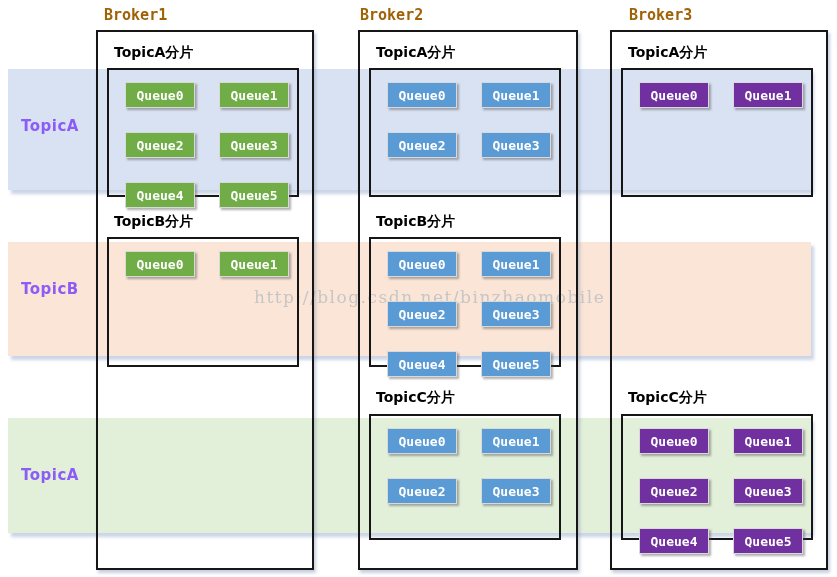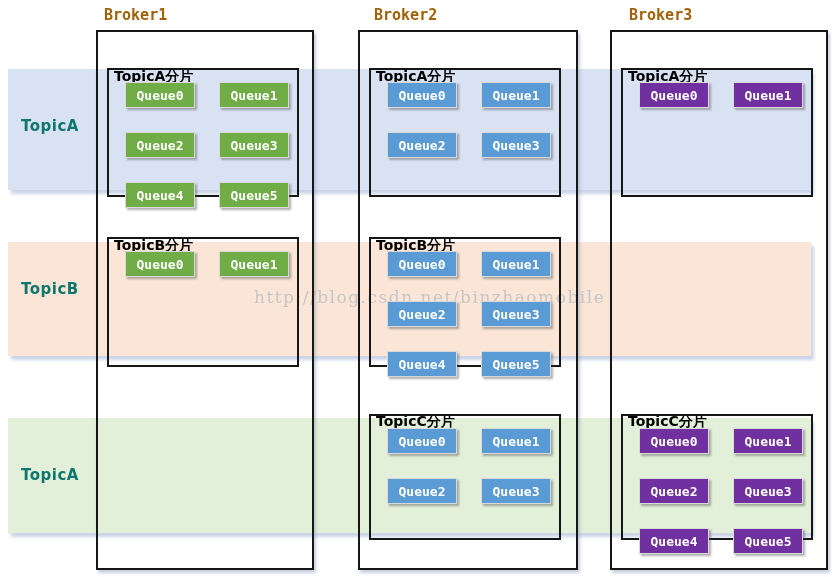--- a/index.html
+++ b/index.html
@@ -8,21 +8,21 @@
     font-family:"DejaVu Sans", sans-serif; overflow:hidden;
   }
 
   
   .band { position:absolute; left:8px; width:803px; box-shadow:3px 4px 3px rgba(125,150,195,.40); }
   .band-a { top:69px;  height:121px; background:var(--band-topic-a); }
   .band-b { top:242px; height:114px; background:var(--band-topic-b); }
   .band-c { top:418px; height:115px; background:var(--band-topic-c); }
 
   .topic-label {
-    position:absolute; left:21px; font-weight:bold; font-size:15px; color:#0f766e;
+    position:absolute; left:21px; font-weight:bold; font-size:15px; color:#8b5cf6;
     letter-spacing:.5px; z-index:4;
   }
 
   .watermark {
     position:absolute; left:254px; top:287px; z-index:2;
     font-family:"DejaVu Serif", serif; font-size:17px; color:#c6c6c6; letter-spacing:1.5px;
     white-space:nowrap;
   }
 
   .broker-name {
@@ -33,21 +33,20 @@
   .broker {
     position:absolute; top:30px; height:540px; z-index:3;
     border:2px solid #161616; background:transparent;
     box-shadow:2px 3px 3px rgba(130,148,180,.45);
     box-sizing:border-box;
   }
 
   .sec-title {
     position:absolute; left:16px; font-weight:bold; font-size:14px; color:#000;
     white-space:nowrap;
-    margin-top:24px;
   }
 
   .qbox {
     position:absolute; left:9px; width:192px; border:2px solid #161616;
     background:transparent; box-sizing:border-box;
   }
   .qbox-a { top:36px;  height:129px; }
   .qbox-b { top:205px; height:130px; }
   .qbox-c { top:382px; height:126px; }
 
@@ -75,21 +74,21 @@
   <div class="band band-b"></div>
   <div class="band band-c"></div>
 
   <div class="topic-label" style="top:117px">TopicA</div>
   <div class="topic-label" style="top:280px">TopicB</div>
   <div class="topic-label" style="top:466px">TopicA</div>
 
   <div class="watermark">http://blog.csdn.net/binzhaomobile</div>
 
   <div class="broker-name" style="left:104px">Broker1</div>
-  <div class="broker-name" style="left:374px">Broker2</div>
+  <div class="broker-name" style="left:360px">Broker2</div>
   <div class="broker-name" style="left:629px">Broker3</div>
 
   <div class="broker broker-1" style="left:96px;width:218px">
     <div class="sec-title" style="top:12px">TopicA分片</div>
     <div class="qbox qbox-a">
       <div class="qgrid">
         <div class="queue">Queue0</div>
         <div class="queue">Queue1</div>
         <div class="queue">Queue2</div>
         <div class="queue">Queue3</div>

